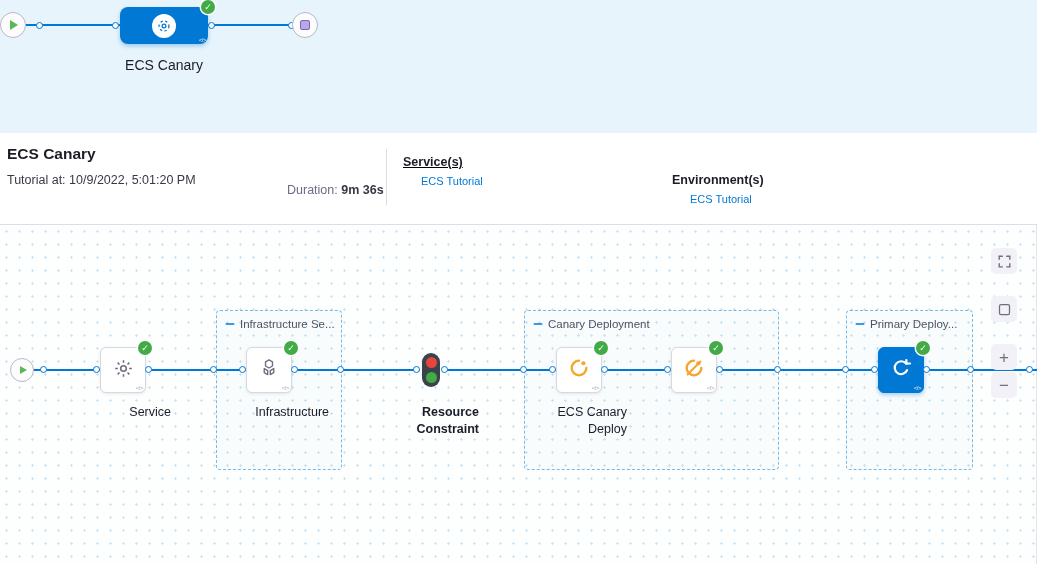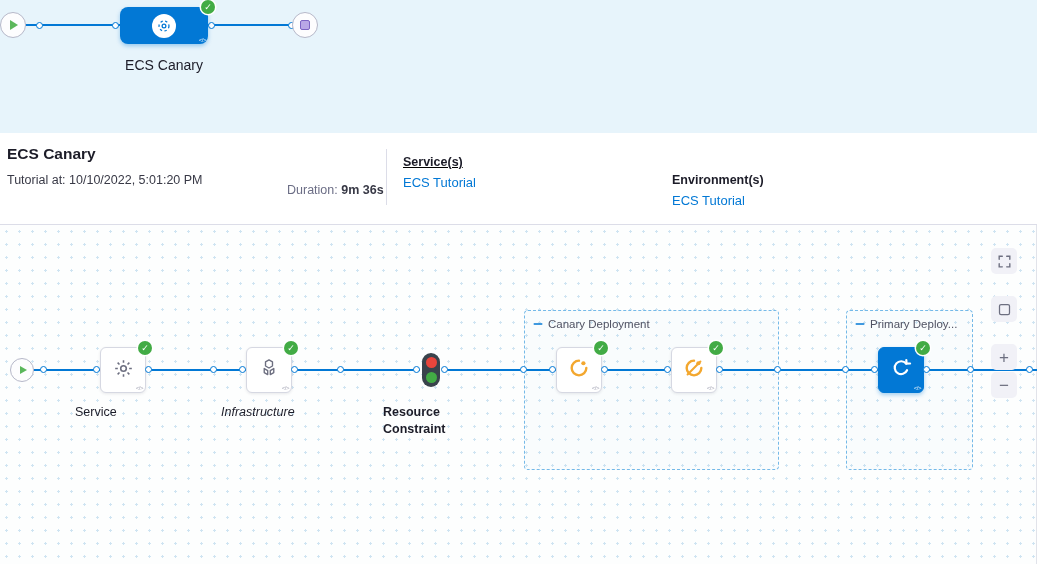--- a/index.html
+++ b/index.html
@@ -25,40 +25,40 @@
   .tpl-light { color:rgba(255,255,255,.9); }
 
   
   .header { position:absolute; top:133px; left:0; width:100%; height:92px; background:#fff; border-bottom:1px solid #dcdde8; }
   .hdr-title { position:absolute; left:7px; top:12px; font-size:15.5px; font-weight:bold; color:#1c1c28; }
   .hdr-started { position:absolute; left:7px; top:40px; font-size:12.5px; color:#383946; }
   .hdr-duration { position:absolute; left:287px; top:40px; font-size:12.5px; color:#6b6d85;margin-top:10px; }
   .hdr-duration b { color:#383946; }
   .hdr-divider { position:absolute; left:386px; top:16px; width:1px; height:56px; background:#dcdde8; }
   .hdr-block-label { font-size:12.5px; font-weight:bold; color:#1c1c28; }
-  .hdr-link { font-size:13px; color:#0278d5; cursor:pointer; text-decoration:none; display:inline-block; margin-top:6px; }
+  .hdr-link { font-size:11px; color:#0278d5; cursor:pointer; text-decoration:none; display:inline-block; margin-top:6px;margin-left:18px; }
   .hdr-services { position:absolute; left:403px; top:22px;text-decoration:underline; }
   .hdr-envs { position:absolute; left:672px; top:40px; }
 
   
   .graph { position:absolute; top:225px; left:0; width:100%; height:339px; background-color:#fdfefe;
     background-image:radial-gradient(#cfe4f2 1.1px, transparent 1.2px); background-size:13px 13px; }
   .right-edge { position:absolute; right:0; top:0; width:1px; height:100%; background:#e1e3ea; }
 
   .gline { position:absolute; top:144px; height:2px; background:#0278d5; z-index:1; }
   .cdot { position:absolute; top:141px; width:7px; height:7px; border:1.5px solid #0278d5; background:#fff; border-radius:50%; z-index:5; }
 
   .gstart { position:absolute; left:10px; top:133px; width:24px; height:24px; border-radius:50%;
     background:#fdfdfe; border:1px solid #b6b8c9; display:flex; align-items:center; justify-content:center; z-index:4; }
   .gstart .play-tri { border-left-width:7px; border-top-width:4.5px; border-bottom-width:4.5px; }
 
   .node { position:absolute; top:122px; width:46px; height:46px; background:#fff; border:1px solid #d6d8e2; border-radius:6px;
     box-shadow:0 1px 3px rgba(40,41,61,.10); display:flex; align-items:center; justify-content:center; z-index:4; cursor:pointer; }
   .node-blue { background:#0278d5; border-color:#0278d5; box-shadow:0 2px 4px rgba(2,120,213,.35); }
-  .node-label { position:absolute; top:179px; width:96px; text-align:left; font-size:12.5px; color:#1c1c28; line-height:1.35; z-index:4; }
+  .node-label { position:absolute; top:179px; width:96px; text-align:right; font-size:12.5px; color:#1c1c28; line-height:1.35; z-index:4; }
 
   .group { position:absolute; top:85px; height:160px; border:1px dashed #74b9e8; border-radius:4px; background:rgba(2,120,213,.015); z-index:2; }
   .group-header { position:absolute; top:7px; left:8px; display:flex; align-items:center; gap:5px; font-size:11.5px; color:#4f5162; white-space:nowrap; }
   .collapse-btn { display:flex; align-items:center; cursor:pointer; }
 
   .traffic { position:absolute; left:421px; top:126px; width:20px; height:38px; display:flex; align-items:center; justify-content:center; z-index:4; cursor:pointer; }
   .tl-body { width:18px; height:34px; background:#39434c; border-radius:9px; display:flex; flex-direction:column; align-items:center; justify-content:space-evenly; }
   .tl-red { width:11px; height:11px; border-radius:50%; background:#e8453c; }
   .tl-green { width:11px; height:11px; border-radius:50%; background:#42ab45; }
 
@@ -99,21 +99,21 @@
     <span class="mini-dot" style="left:208px;"></span>
     <span class="mini-dot" style="left:288px;"></span>
 
     <div class="mini-label">ECS Canary</div>
   </div>
 
   <div class="header">
     <div class="hdr-title">ECS Canary</div>
     <div class="hdr-started">
       <span>Tutorial at:</span>
-      <span>10/10/2022, 5:01:20 PM</span>
+      <span>10/9/2022, 5:01:20 PM</span>
     </div>
     <div class="hdr-duration">
       <span>Duration:</span>
       <b>9m 36s</b>
     </div>
     <div class="hdr-divider"></div>
     <div class="hdr-services">
       <div class="hdr-block-label">Service(s)</div>
       <a class="hdr-link">ECS Tutorial</a>
     </div>
@@ -127,20 +127,30 @@
     <div class="right-edge"></div>
 
     <div class="gline" style="left:33px; width:67px;"></div>
     <div class="gline" style="left:146px; width:100px;"></div>
     <div class="gline" style="left:292px; width:128px;"></div>
     <div class="gline" style="left:442px; width:114px;"></div>
     <div class="gline" style="left:602px; width:69px;"></div>
     <div class="gline" style="left:717px; width:161px;"></div>
     <div class="gline" style="left:924px; width:113px;"></div>
 
+    <div class="group" style="left:216px; width:126px;">
+      <div class="group-header">
+        <span class="collapse-btn">
+          <svg width="10" height="10" viewBox="0 0 12 12">
+              <path d="M1.5 6h9" stroke="#0278d5" stroke-width="1.8" stroke-linecap="round"></path>
+            </svg>
+        </span>
+        <span>Infrastructure Se...</span>
+      </div>
+    </div>
     <div class="group" style="left:846px; width:127px;">
       <div class="group-header">
         <span class="collapse-btn">
           <svg width="10" height="10" viewBox="0 0 12 12">
               <path d="M1.5 6h9" stroke="#0278d5" stroke-width="1.8" stroke-linecap="round"></path>
             </svg>
         </span>
         <span>Primary Deploy...</span>
       </div>
     </div>
@@ -175,40 +185,41 @@
       <span>
         <svg width="22" height="22" viewBox="0 0 24 24" fill="none" stroke="#6d6f80" stroke-width="1.5" stroke-linejoin="round">
           <path d="M12 3.2l3.8 2.2v4.4L12 12 8.2 9.8V5.4z"></path>
           <path d="M6.8 12.6l3.8 2.2v4.4l-3.8-2.2z"></path>
           <path d="M17.2 12.6l-3.8 2.2v4.4l3.8-2.2z"></path>
         </svg>
       </span>
       <span class="check">✓</span>
       <span class="tpl">&lt;/&gt;</span>
     </div>
-    <div class="node-label" style="left:221px;font-style:italic;">Infrastructure</div>
+    <div class="node-label" style="left:233px;">Infrastructure</div>
 
     <div class="traffic">
       <span class="tl-body">
         <span class="tl-red"></span>
         <span class="tl-green"></span>
       </span>
     </div>
     <div class="node-label" style="left:383px;font-weight:bold;">Resource Constraint</div>
 
     <div class="node" style="left:556px;">
       <span>
         <svg width="22" height="22" viewBox="0 0 24 24" fill="none">
           <path d="M12 4a8 8 0 1 0 8 8" stroke="#f3a72e" stroke-width="2.6" stroke-linecap="round"></path>
           <circle cx="16.8" cy="6.8" r="2.3" fill="#f3a72e"></circle>
         </svg>
       </span>
       <span class="check">✓</span>
       <span class="tpl">&lt;/&gt;</span>
     </div>
+    <div class="node-label" style="left:531px;">ECS Canary Deploy</div>
 
     <div class="node" style="left:671px;">
       <span>
         <svg width="22" height="22" viewBox="0 0 24 24" fill="none">
           <path d="M12 4a8 8 0 1 0 8 8" stroke="#f3a72e" stroke-width="2.6" stroke-linecap="round"></path>
           <circle cx="16.8" cy="6.8" r="2.3" fill="#f3a72e"></circle>
           <path d="M5 19L19 5" stroke="#f3a72e" stroke-width="2.2" stroke-linecap="round"></path>
         </svg>
       </span>
       <span class="check">✓</span>

